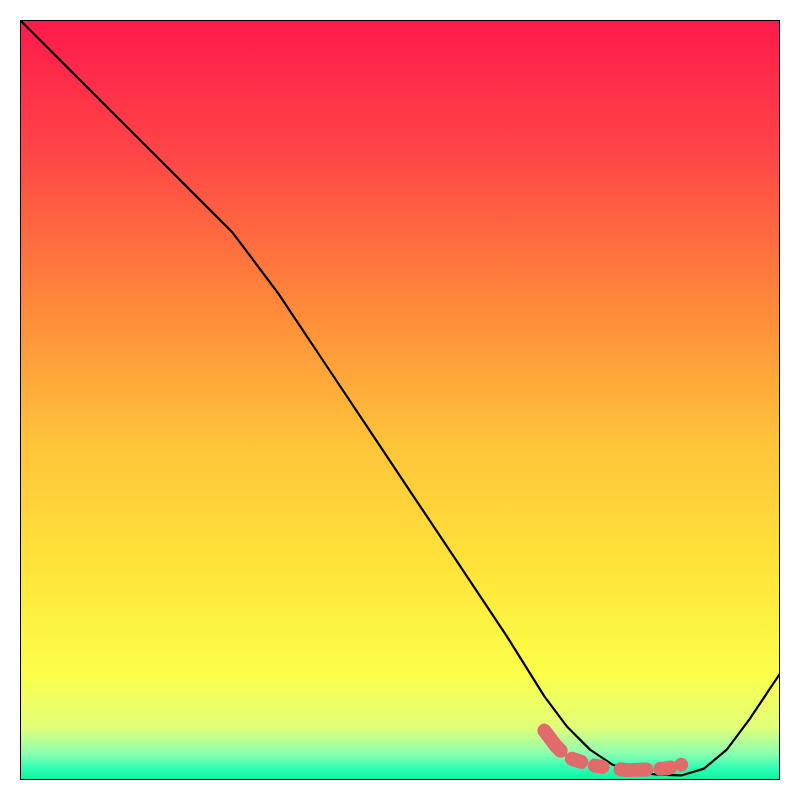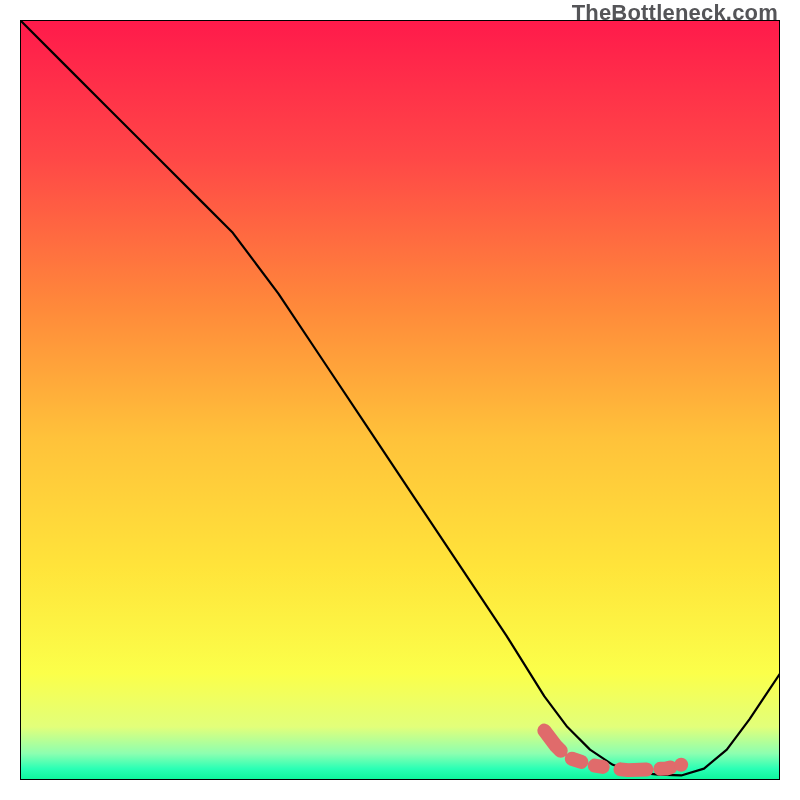--- a/index.html
+++ b/index.html
@@ -35,21 +35,20 @@
     color: #555558;
     letter-spacing: 0.2px;
   }
   svg { display: block; }
 </style>
 </head>
 <body>
 
 <div class="frame">
 
-  <div class="watermark">TheBottleneck.com</div>
 
   <div class="plot-area">
     <svg id="chart-svg" width="760" height="760" viewBox="0 0 760 760">
       <defs>
         <linearGradient id="bg-grad" x1="0" y1="0" x2="0" y2="1">
             <stop offset="0%" stop-color="#ff1a4b"></stop>
             <stop offset="18%" stop-color="#ff4747"></stop>
             <stop offset="38%" stop-color="#ff8a3a"></stop>
             <stop offset="55.00000000000001%" stop-color="#ffc23a"></stop>
             <stop offset="72%" stop-color="#ffe43a"></stop>

